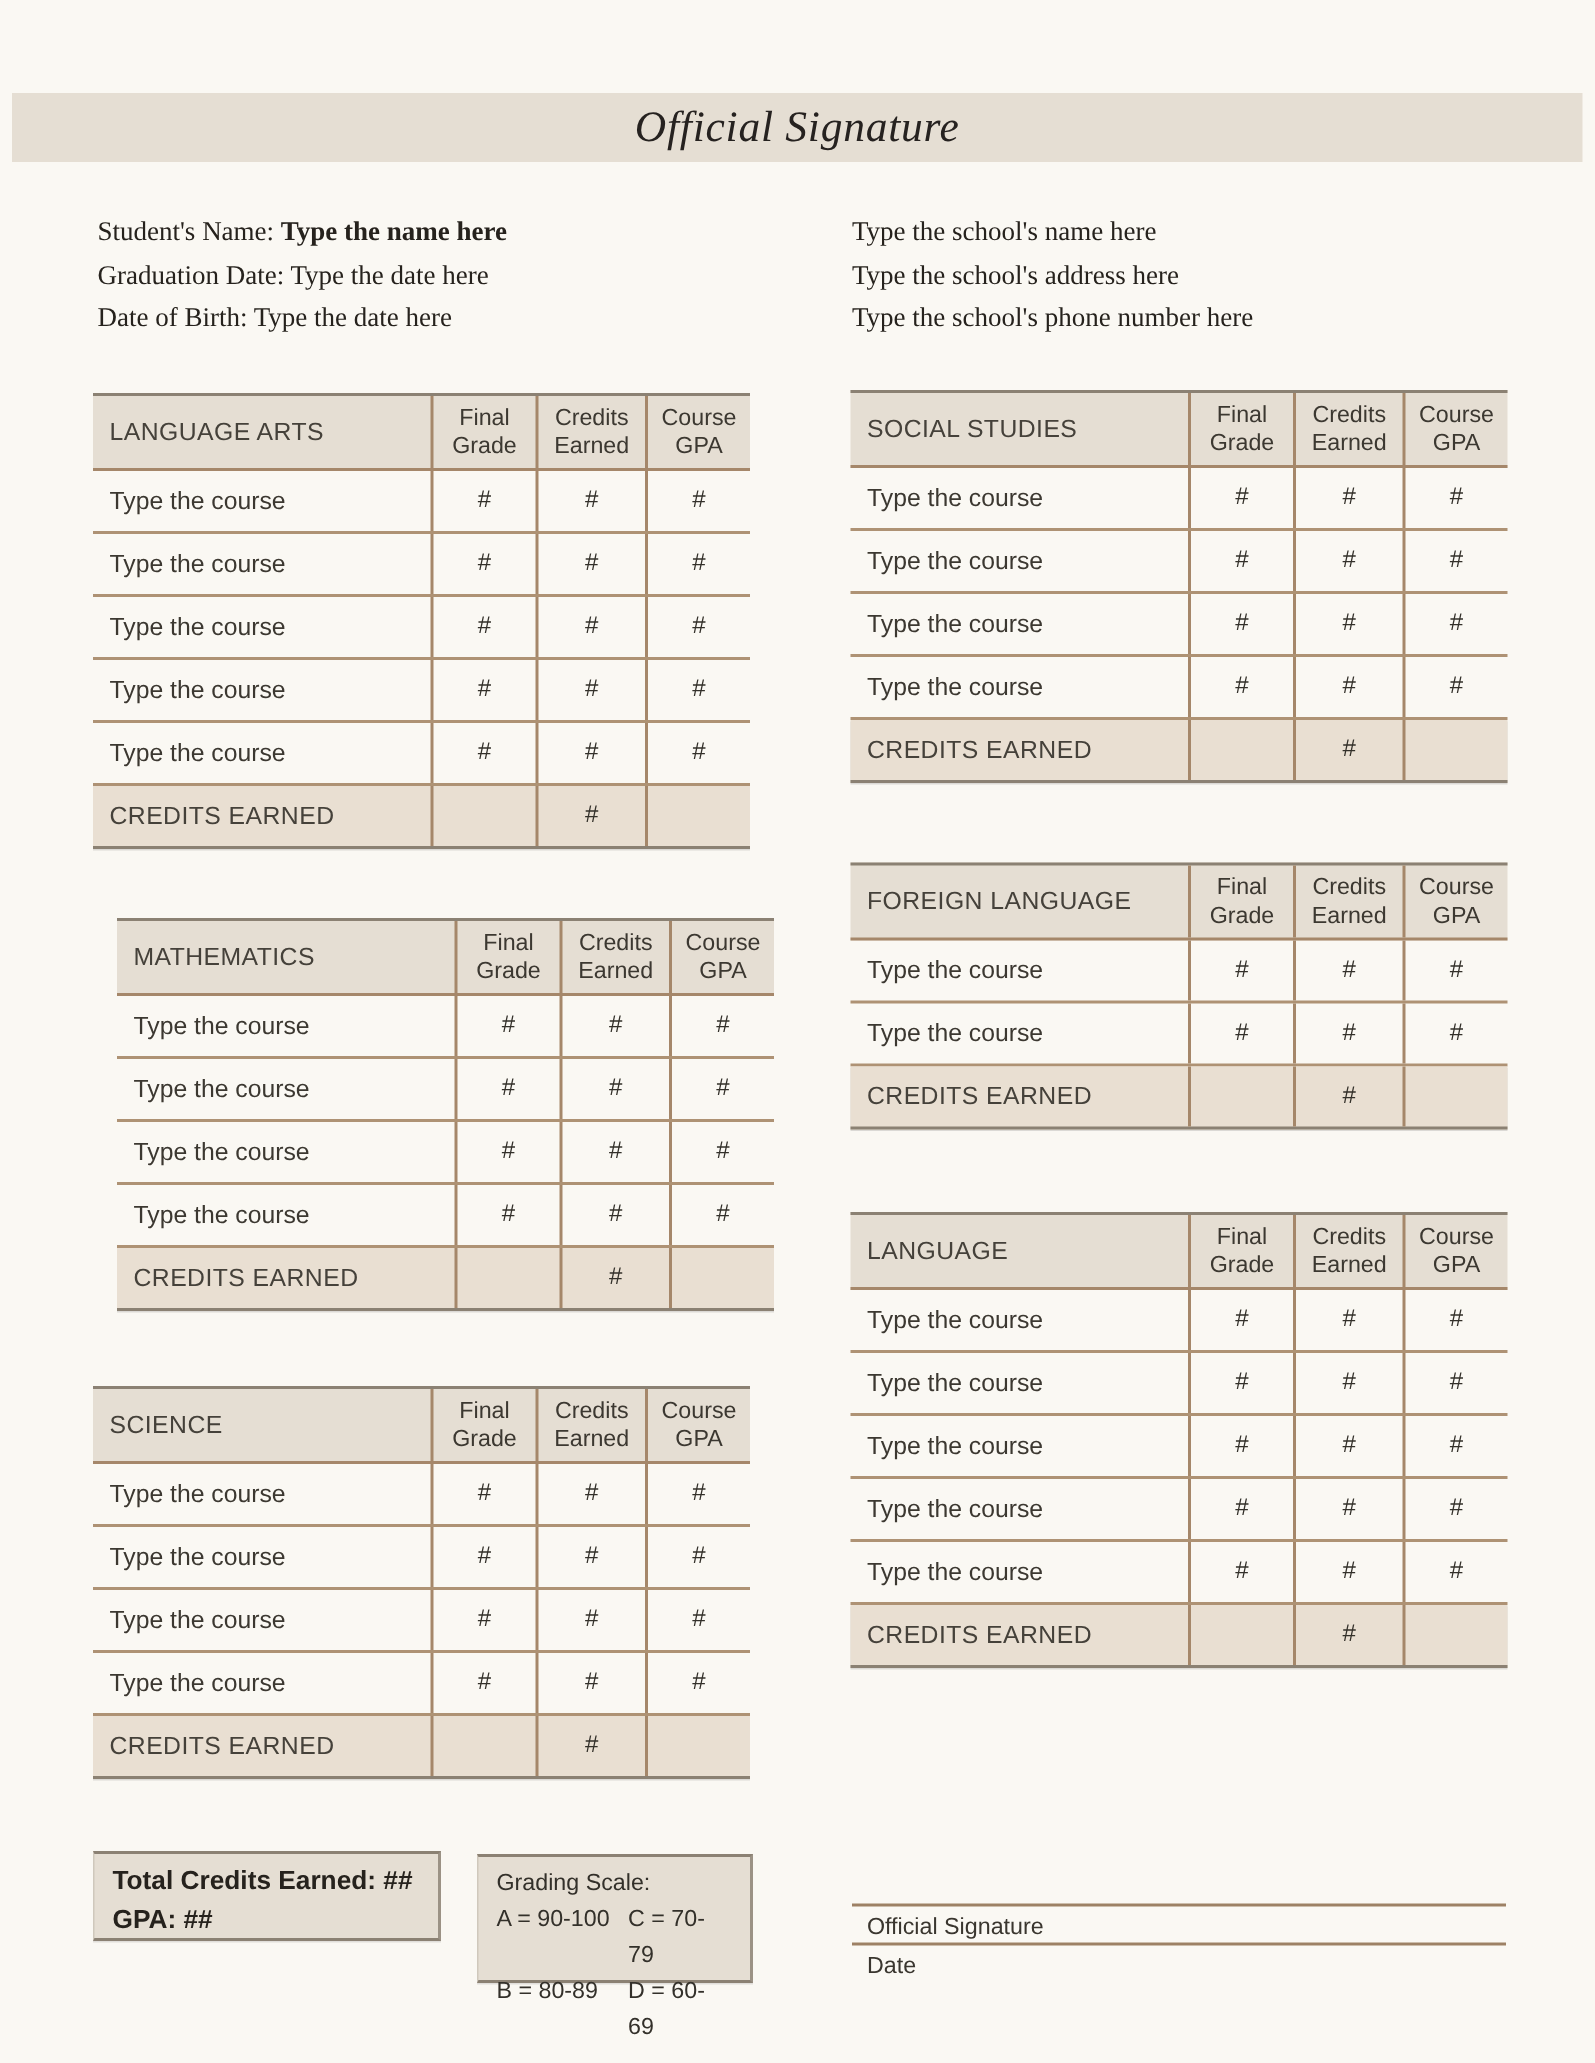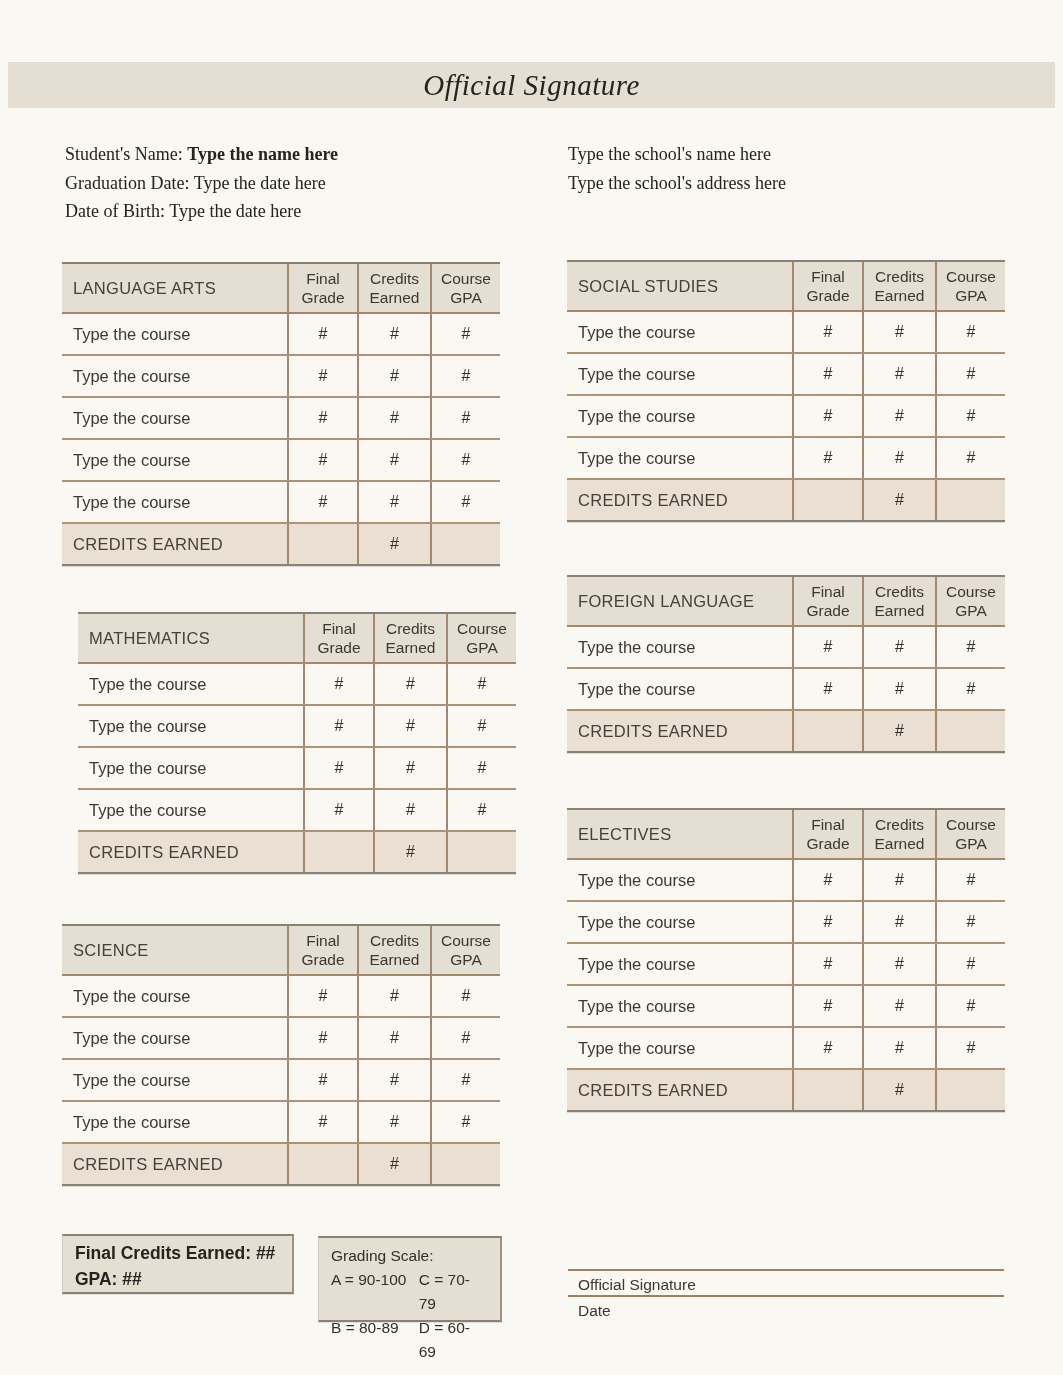--- a/index.html
+++ b/index.html
@@ -112,20 +112,21 @@
 
 <div class="info info-left">
   <div><span>Student's Name: </span><b>Type the name here</b></div>
   <div><span>Graduation Date: </span><span>Type the date here</span></div>
   <div><span>Date of Birth: </span><span>Type the date here</span></div>
 </div>
 
 <div class="info info-right">
   <div>Type the school's name here</div>
   <div>Type the school's address here</div>
+  <div>Type the school's phone number here</div>
 </div>
 
 <div class="ttable t-la">
     <div class="thead">
       <div class="tcell c-course t-title">LANGUAGE ARTS</div>
       <div class="tcell c-num col-h c-grade">Final Grade</div>
       <div class="tcell c-num col-h c-credits">Credits Earned</div>
       <div class="tcell c-num col-h c-gpa">Course GPA</div>
     </div>
     <div class="trow">
@@ -300,21 +301,21 @@
     </div>
     <div class="tfoot">
       <div class="tcell c-course foot-label">CREDITS EARNED</div>
       <div class="tcell c-num c-grade"></div>
       <div class="tcell c-num c-credits">#</div>
       <div class="tcell c-num c-gpa"></div>
     </div>
   </div>
 <div class="ttable t-el">
     <div class="thead">
-      <div class="tcell c-course t-title">ELECTIVES</div>
+      <div class="tcell c-course t-title">LANGUAGE</div>
       <div class="tcell c-num col-h c-grade">Final Grade</div>
       <div class="tcell c-num col-h c-credits">Credits Earned</div>
       <div class="tcell c-num col-h c-gpa">Course GPA</div>
     </div>
     <div class="trow">
       <div class="tcell c-course course-txt">Type the course</div>
       <div class="tcell c-num c-grade">#</div>
       <div class="tcell c-num c-credits">#</div>
       <div class="tcell c-num c-gpa">#</div>
     </div>
@@ -344,21 +345,21 @@
     </div>
     <div class="tfoot">
       <div class="tcell c-course foot-label">CREDITS EARNED</div>
       <div class="tcell c-num c-grade"></div>
       <div class="tcell c-num c-credits">#</div>
       <div class="tcell c-num c-gpa"></div>
     </div>
   </div>
 
 <div class="summary-box">
-  <div class="summary-line"><span>Final Credits Earned:</span> <span>##</span></div>
+  <div class="summary-line"><span>Total Credits Earned:</span> <span>##</span></div>
   <div class="summary-line"><span>GPA:</span> <span>##</span></div>
 </div>
 
 <div class="grading-box">
   <div>Grading Scale:</div>
   <div class="grade-row">
     <span class="gcol1">A = 90-100</span>
     <span>C = 70-79</span>
   </div>
   <div class="grade-row">

